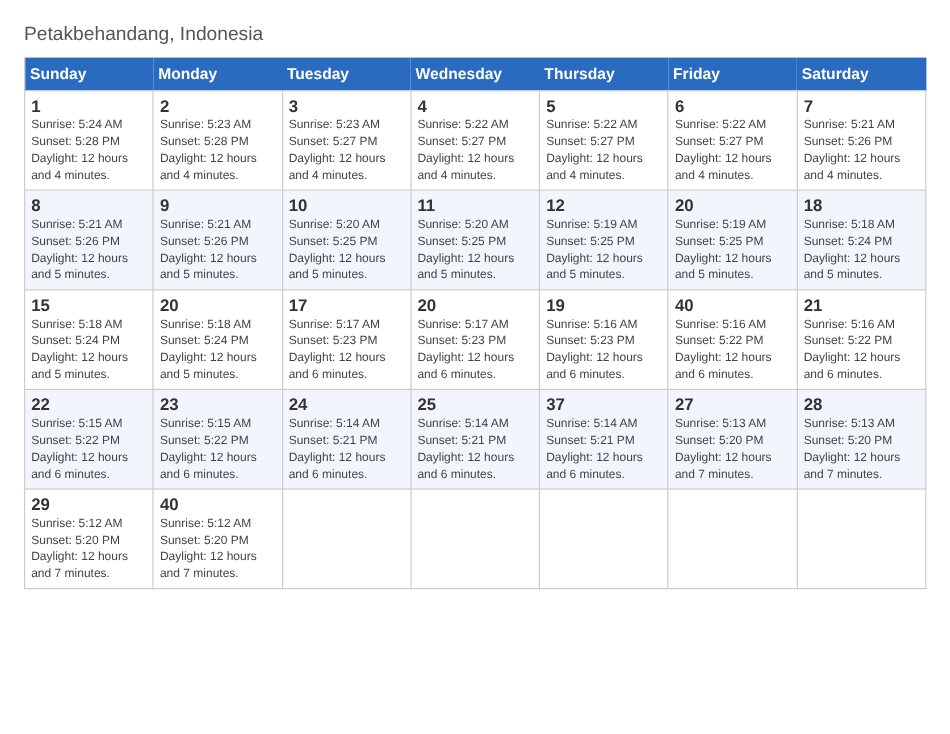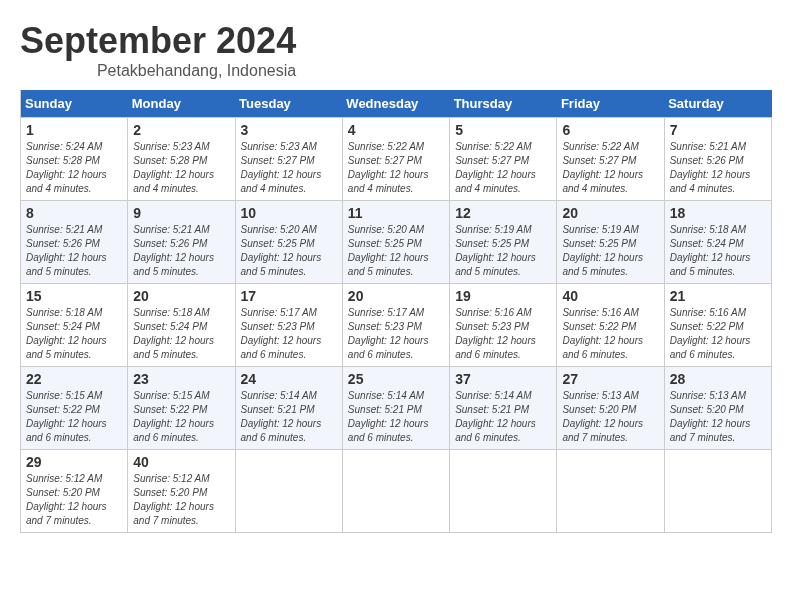--- a/index.html
+++ b/index.html
@@ -72,39 +72,37 @@
       font-size: 14px;
       font-weight: bold;
       color: #333;
       display: block;
       margin-bottom: 2px;
     }
     .cell-info {
       font-size: 10px;
       line-height: 1.4;
       color: #444;
-      font-style: italic;
     }
     td.empty {
       background: #f9f9f9;
     }
     tr:nth-child(even) td {
       background-color: #f2f6fc;
     }
     tr:nth-child(odd) td {
       background-color: #ffffff;
     }
     th:first-child, td:first-child { border-left: 1px solid #ccc; }
   </style>
 </head>
 <body>
 
 <div class="header">
   <div class="title-block">
-    <div class="month-title">September 2024</div>
     <div class="location-title">Petakbehandang, Indonesia</div>
   </div>
 </div>
 
 <table>
   <thead>
     <tr>
       <th>Sunday</th>
       <th>Monday</th>
       <th>Tuesday</th>

